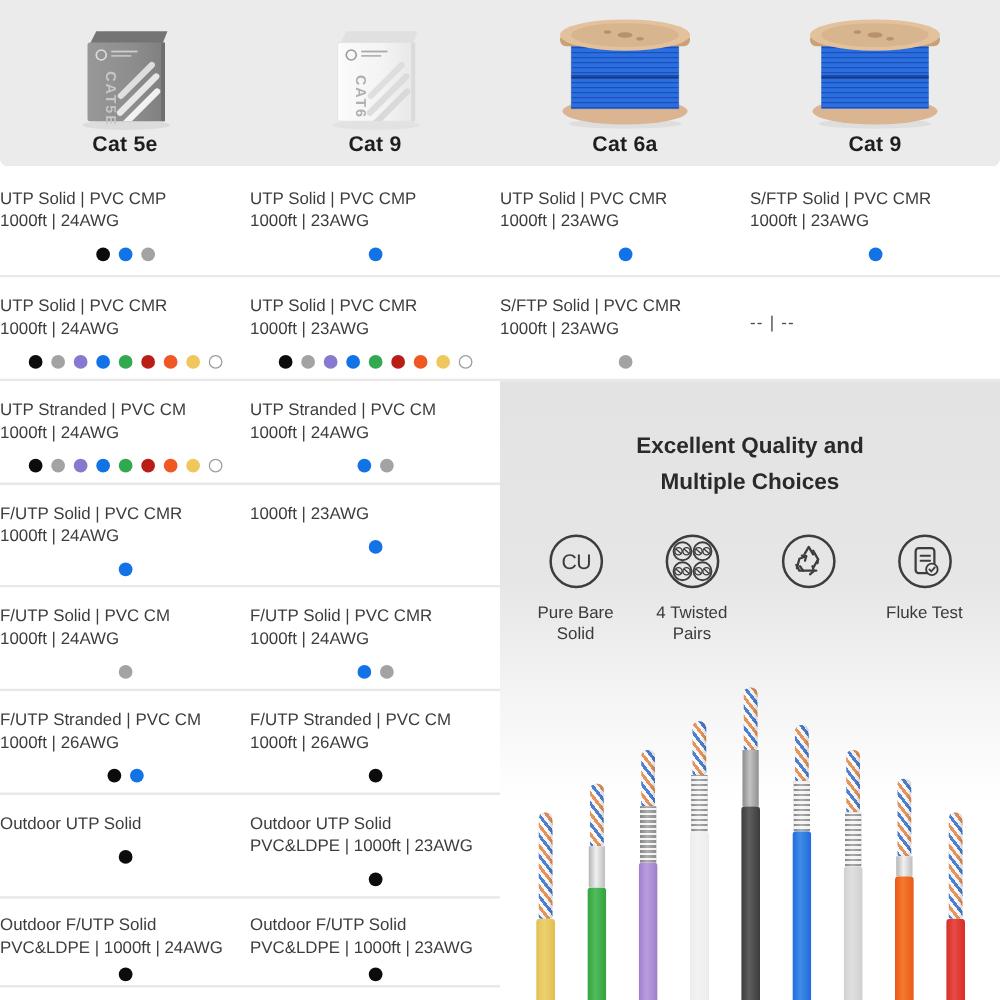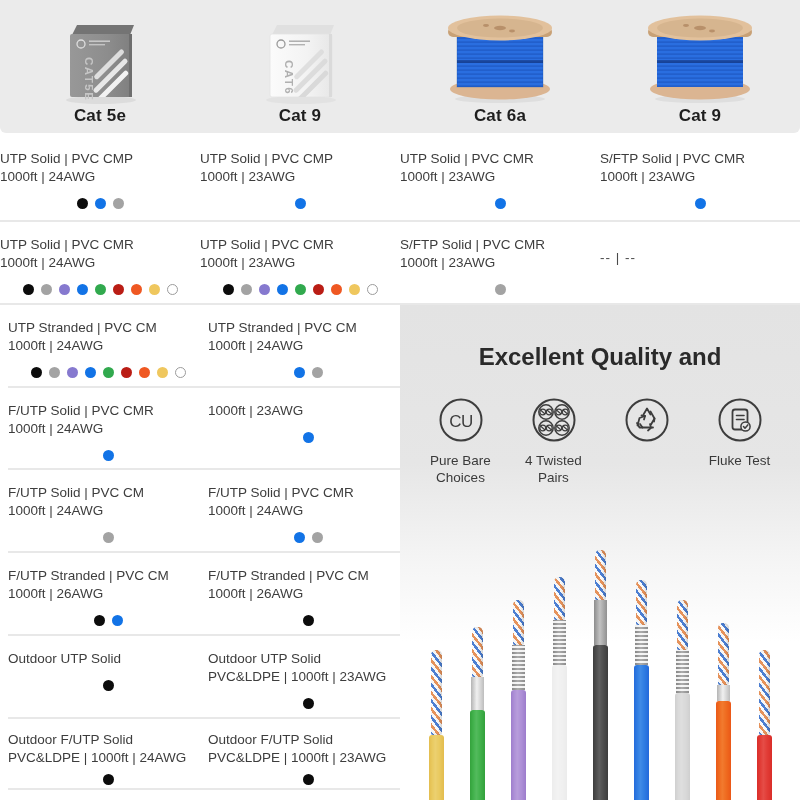--- a/index.html
+++ b/index.html
@@ -21,40 +21,40 @@
     width:200px; height:100%;
     display:flex; flex-direction:column; align-items:center; justify-content:flex-end;
     padding-bottom:7px; box-sizing:border-box;
   }
   .product-img { height:94px; display:flex; align-items:flex-end; justify-content:center; }
   .product-label { font-size:17px; font-weight:bold; color:#1e1e1e; margin-top:1px; letter-spacing:.2px; }
 
   
   .spec-table { position:absolute; top:133px; left:0; width:800px; }
   .spec-row { display:flex; box-sizing:border-box; border-bottom:2px solid #e8e8e8; background:#fff; }
-  .spec-row.half { width:400px;margin-left:8px; }
+  .spec-row.half { width:400px; }
   .spec-cell { width:200px; box-sizing:border-box; text-align:left; padding-top:14px; }
   .spec-row.first .spec-cell { padding-top:17px; }
   .spec-row.last .spec-cell { padding-top:12px; }
   .spec-line { font-size:13.5px; color:#3d3d3d; line-height:18px; white-space:nowrap; }
   .dots { margin-top:11px; display:flex; justify-content:center; align-items:center; gap:7px; height:12px; }
   .spec-row.last .dots { margin-top:6px; }
   .dot { width:11px; height:11px; border-radius:50%; box-sizing:border-box; }
   .dot.is-white { border:1.5px solid #9c9c9c; background:#fff; }
   .spec-cell.dash .spec-line { padding-top:13px; color:#4a4a4a; letter-spacing:1px; }
 
   
   .promo-panel {
     position:absolute; left:400px; top:305px; width:400px; height:495px;
     background:linear-gradient(180deg,#e3e3e3 0%,#e6e6e6 32%,#f5f5f5 52%,#ffffff 68%);
     overflow:hidden;
   }
   .promo-title {
     margin:37px 0 0 0; text-align:center;
-    font-size:24px; font-weight:bold; color:#2a2a2a; line-height:29px;
+    font-size:18px; font-weight:bold; color:#2a2a2a; line-height:29px;
   }
   .features {
     margin-top:26px; display:flex; justify-content:center; align-items:flex-start; gap:7px;
     position:relative; z-index:2;
   }
   .feature { width:86px; display:flex; flex-direction:column; align-items:center; }
   .feature-label {
     margin-top:9px; font-size:13.5px; color:#3a3a3a; text-align:center; line-height:17px;
   }
   .feature svg { display:block; }
@@ -391,32 +391,33 @@
           <div class="dots">
             <span class="dot" style="background: rgb(12, 12, 12);"></span>
           </div>
         </div>
       </div>
     </div>
 
   <div class="promo-panel">
     <div class="promo-title">
       <span>Excellent Quality and</span><br>
+      <span>Multiple Choices</span>
     </div>
 
     <div class="features">
 
       <div class="feature">
         <span>
           <svg width="46" height="46" viewBox="0 0 46 46">
             <circle cx="23" cy="23" r="20.5" fill="none" stroke="#3d3d3d" stroke-width="2"></circle>
             <text x="23" y="29.5" text-anchor="middle" font-family="Liberation Sans, sans-serif" font-size="17" fill="#3d3d3d" letter-spacing="-0.5">CU</text>
           </svg>
         </span>
-        <div class="feature-label">Pure Bare Choices</div>
+        <div class="feature-label">Pure Bare Solid</div>
       </div>
 
       <div class="feature">
         <span>
           <svg width="46" height="46" viewBox="0 0 46 46" fill="none" stroke="#3d3d3d">
             <circle cx="23" cy="23" r="20.5" stroke-width="2"></circle>
             <g stroke-width="1.5">
               <circle cx="15" cy="15" r="7.2"></circle>
                 <circle cx="31" cy="15" r="7.2"></circle>
               <circle cx="15" cy="31" r="7.2"></circle>

